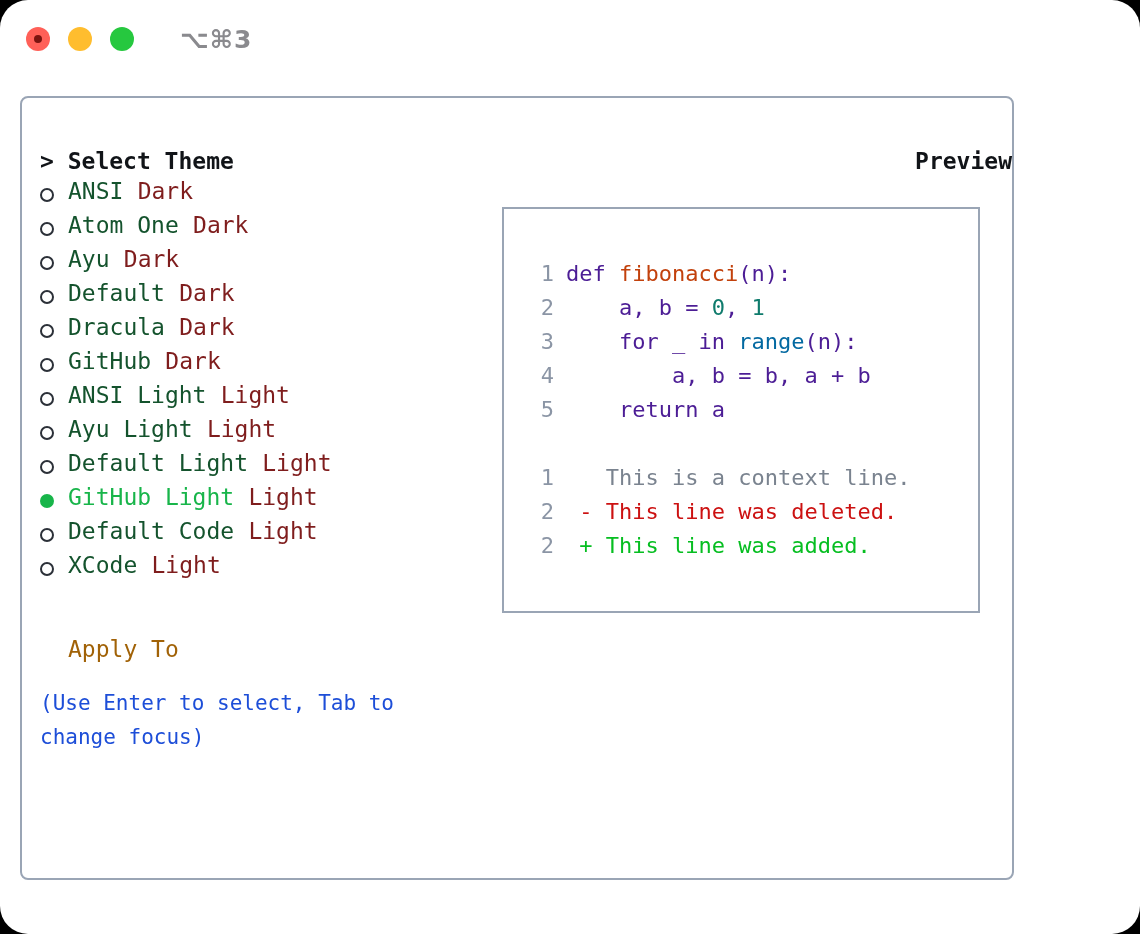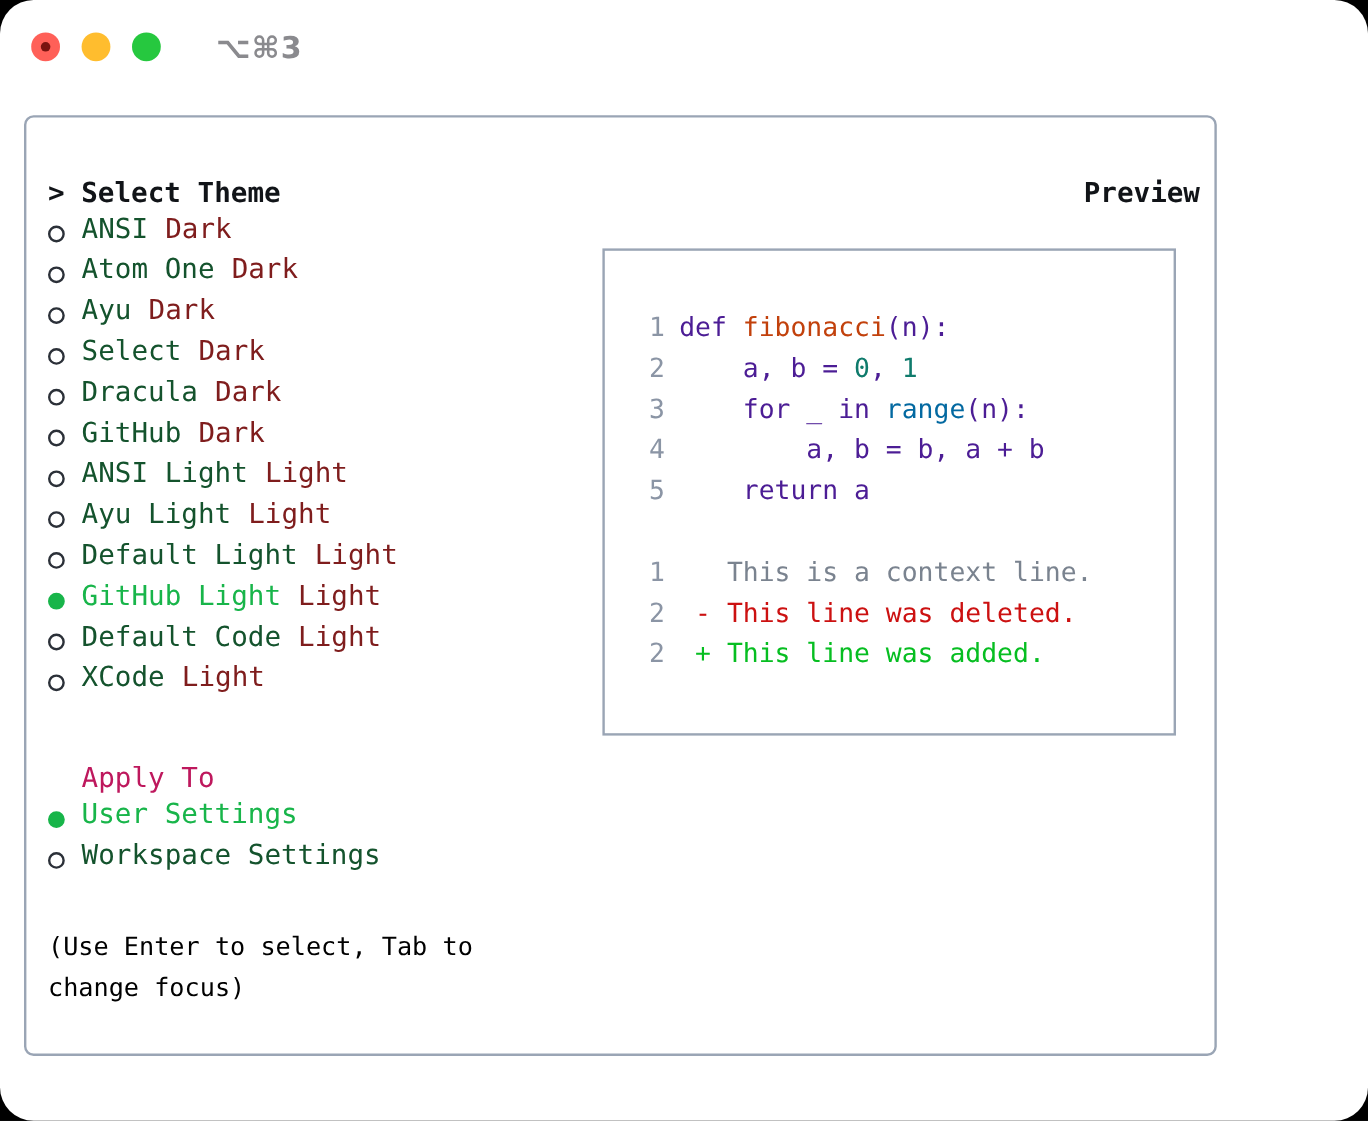--- a/index.html
+++ b/index.html
@@ -56,21 +56,21 @@
   .panel {
     position: absolute;
     left: 20px;
     top: 96px;
     width: 994px;
     height: 784px;
     border: 2px solid #9AA5B5;
     border-radius: 8px;
   }
 
-  .columns { display: flex; padding: 46px 12px 0 0; }
+  .columns { display: flex; padding: 46px 0 0 0; }
   .col-left  { width: 460px; padding-left: 18px; }
   .col-right { flex: 1; padding-left: 20px; }
 
   
   .heading {
     font-size: 23px;
     font-weight: 700;
     color: #111418;
     line-height: 34px;
     white-space: pre;
@@ -99,30 +99,30 @@
   }
   .dot.filled { background: #18B54A; border-color: #18B54A; }
 
   .row .label { color: #14532d; }
   .row.selected .label { color: #18B54A; text-align: right; }
   .badge { color: #7f1d1d; margin-left: 0.62em; }
 
   .section-gap { height: 46px; }
   .subheading {
     font-size: 23px;
-    color: #be185d;
+    color: #a16207;
     line-height: 34px;
     padding-left: 28px;
     white-space: pre;
   }
 
   .hint {
-    margin-top: 38px;
+    margin-top: 20px;
     font-size: 21px;
-    color: #000000;
+    color: #1d4ed8;
     line-height: 34px;
     width: 410px;
   }
 
   
   .preview-title {
     font-size: 23px;
     font-weight: 700;
     color: #111418;
     line-height: 34px;
@@ -174,37 +174,33 @@
 
   <div class="panel">
     <div class="columns">
 
       <div class="col-left">
         <div class="heading">&gt; Select Theme</div>
         <div id="theme-list">
             <div class="row"><span class="bullet"><span class="dot"></span></span><span class="label">ANSI</span><span class="badge">Dark</span></div>
             <div class="row"><span class="bullet"><span class="dot"></span></span><span class="label">Atom One</span><span class="badge">Dark</span></div>
             <div class="row"><span class="bullet"><span class="dot"></span></span><span class="label">Ayu</span><span class="badge">Dark</span></div>
-            <div class="row"><span class="bullet"><span class="dot"></span></span><span class="label">Select</span><span class="badge">Dark</span></div>
+            <div class="row"><span class="bullet"><span class="dot"></span></span><span class="label">Default</span><span class="badge">Dark</span></div>
             <div class="row"><span class="bullet"><span class="dot"></span></span><span class="label">Dracula</span><span class="badge">Dark</span></div>
             <div class="row"><span class="bullet"><span class="dot"></span></span><span class="label">GitHub</span><span class="badge">Dark</span></div>
             <div class="row"><span class="bullet"><span class="dot"></span></span><span class="label">ANSI Light</span><span class="badge">Light</span></div>
             <div class="row"><span class="bullet"><span class="dot"></span></span><span class="label">Ayu Light</span><span class="badge">Light</span></div>
             <div class="row"><span class="bullet"><span class="dot"></span></span><span class="label">Default Light</span><span class="badge">Light</span></div>
             <div class="row selected"><span class="bullet"><span class="dot filled"></span></span><span class="label">GitHub Light</span><span class="badge">Light</span></div>
             <div class="row"><span class="bullet"><span class="dot"></span></span><span class="label">Default Code</span><span class="badge">Light</span></div>
             <div class="row"><span class="bullet"><span class="dot"></span></span><span class="label">XCode</span><span class="badge">Light</span></div>
           </div>
 
         <div class="section-gap"></div>
         <div class="subheading">Apply To</div>
-        <div id="apply-list">
-            <div class="row selected"><span class="bullet"><span class="dot filled"></span></span><span class="label">User Settings</span></div>
-            <div class="row"><span class="bullet"><span class="dot"></span></span><span class="label">Workspace Settings</span></div>
-          </div>
 
         <div class="hint">(Use Enter to select, Tab to change focus)</div>
       </div>
 
       <div class="col-right">
         <div class="preview-title">Preview</div>
         <div class="code-box">
           <div id="code-lines">
               <div class="code-line"><span class="lineno">1</span><span><span class="code-text">def </span><span class="tok-fn">fibonacci</span><span class="code-text">(n):</span></span></div>
               <div class="code-line"><span class="lineno">2</span><span><span class="code-text">    a, b = </span><span class="tok-num">0</span><span class="code-text">, </span><span class="tok-num">1</span></span></div>

